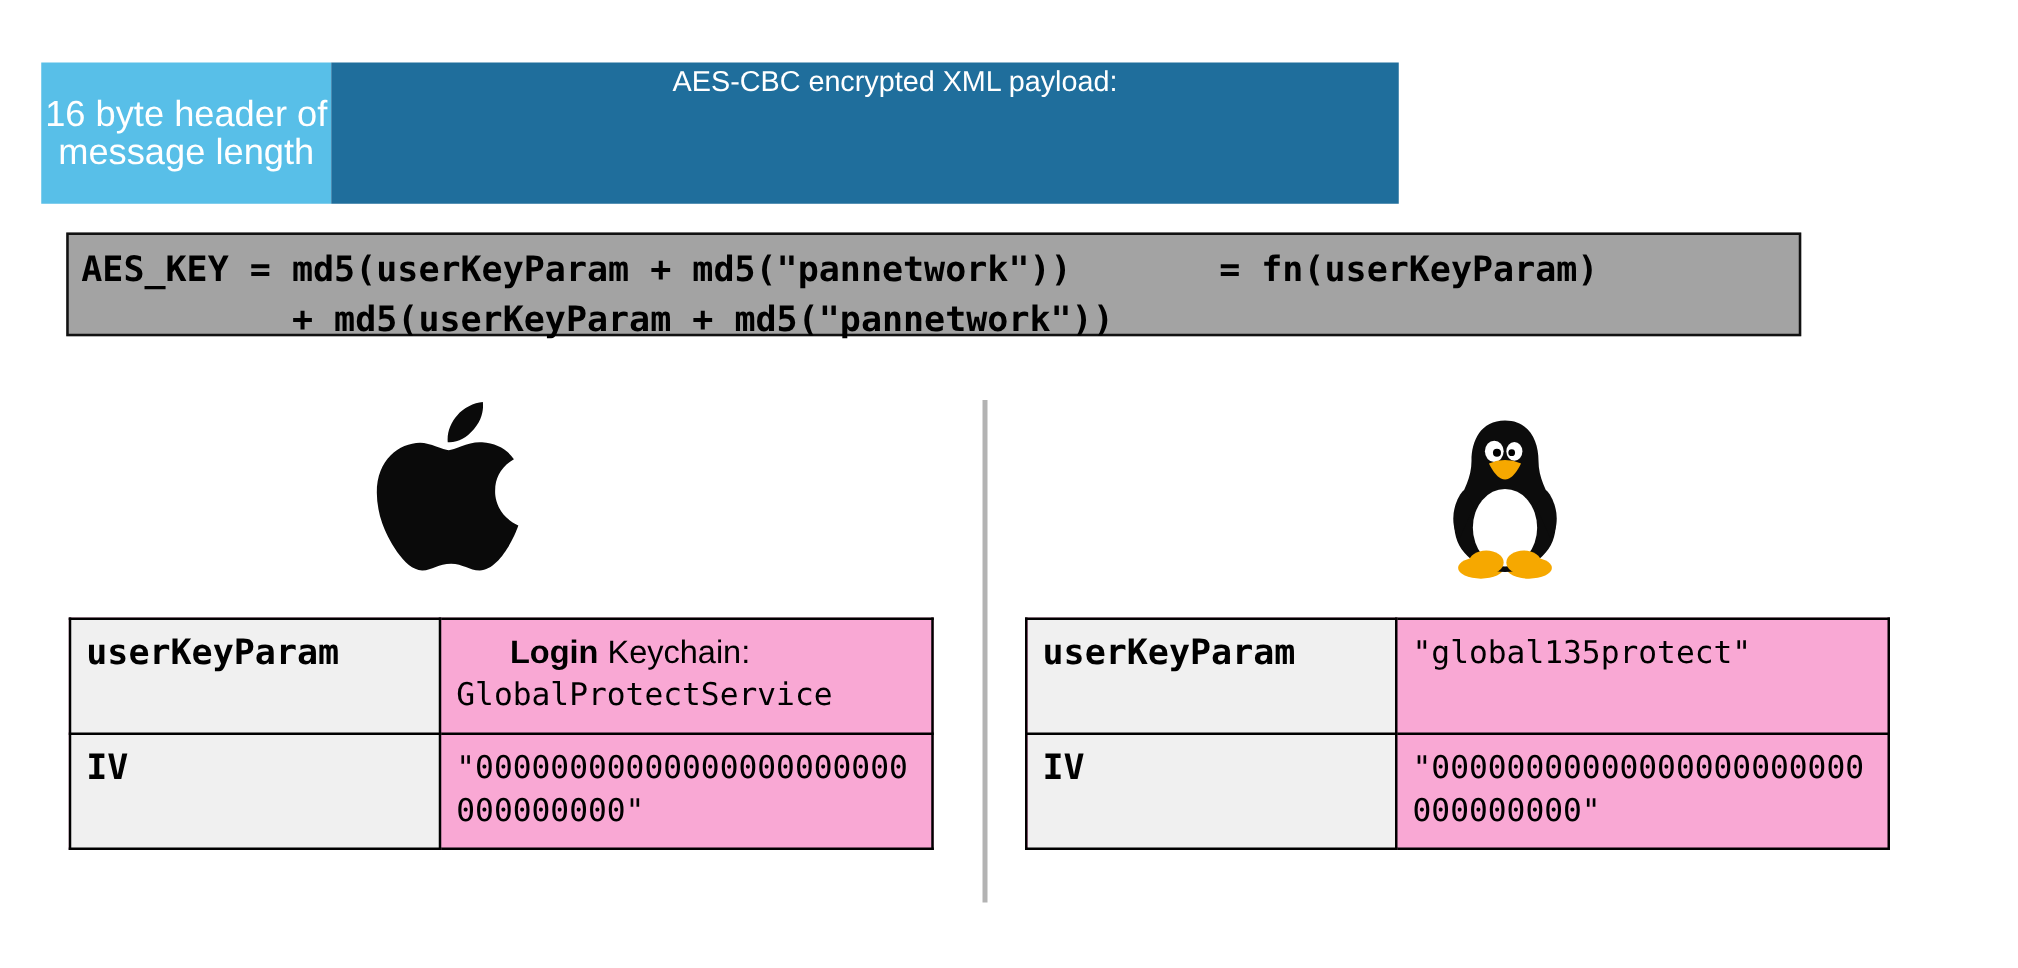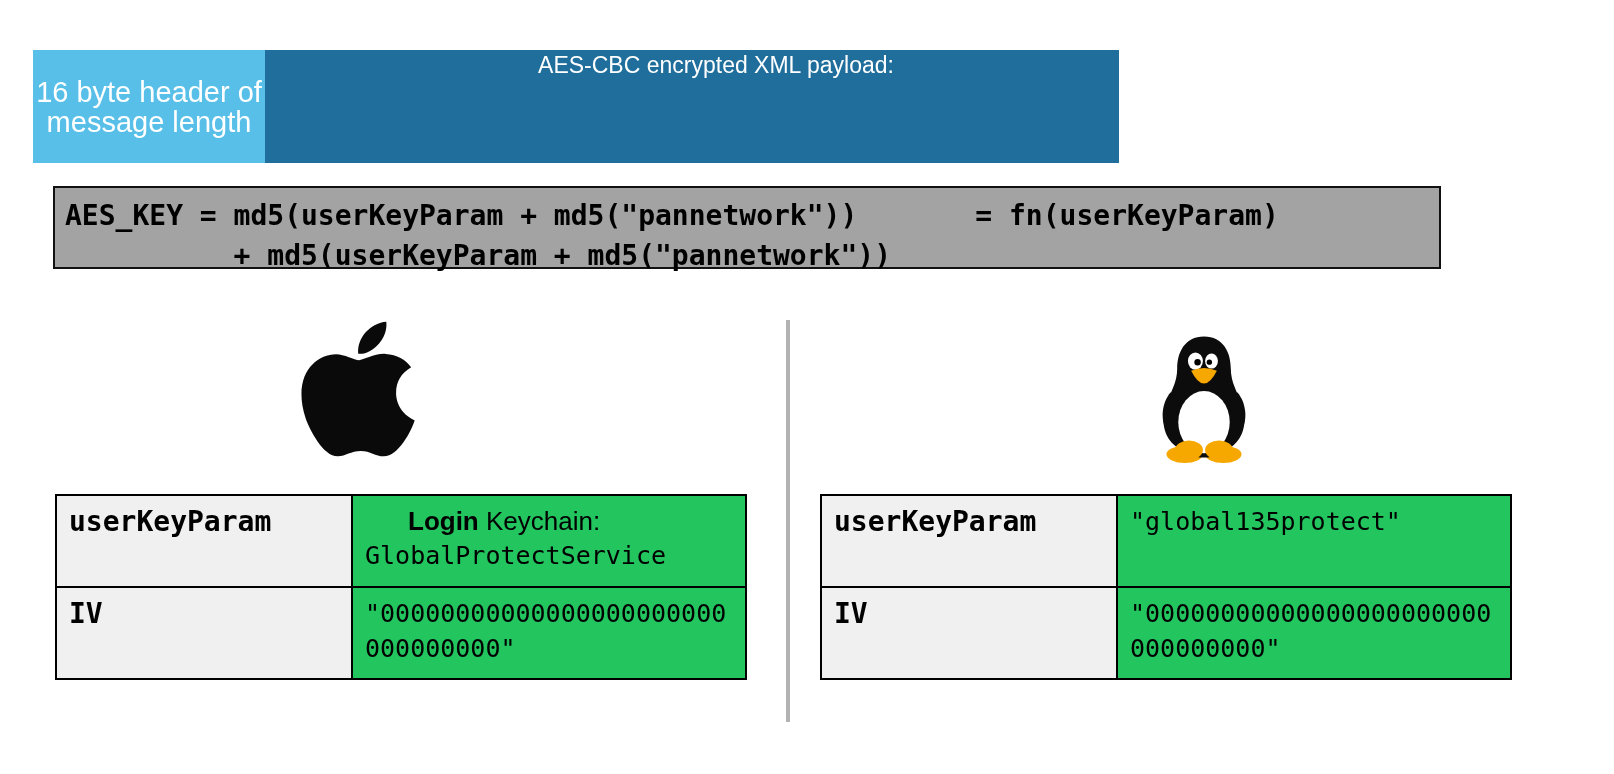--- a/index.html
+++ b/index.html
@@ -82,21 +82,21 @@
     left: 1150px; top: 330px;
     width: 108px; height: 134px;
   }
 
   
   .kv-table {
     position: absolute;
     border-collapse: collapse;
     table-layout: fixed;
     width: 692px;
-    background: #22c55e;
+    background: #f9a8d4;
   }
   .kv-table.left-table  { left: 55px;  top: 494px; }
   .kv-table.right-table { left: 820px; top: 494px; }
   .kv-table td {
     border: 2px solid #000000;
     vertical-align: top;
     padding: 8px 12px;
     height: 92px;
     box-sizing: border-box;
     overflow: hidden;

